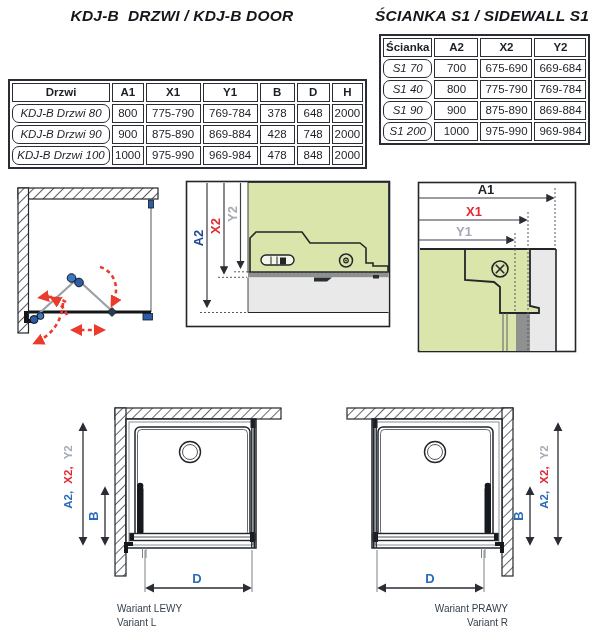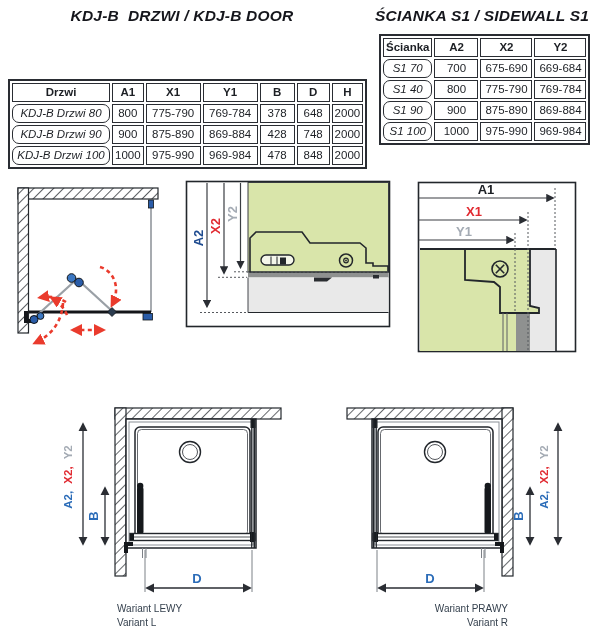--- a/index.html
+++ b/index.html
@@ -108,21 +108,21 @@
       <td>775-790</td>
       <td>769-784</td>
     </tr>
     <tr>
       <td class="rowlabel">S1 90</td>
       <td>900</td>
       <td>875-890</td>
       <td>869-884</td>
     </tr>
     <tr>
-      <td class="rowlabel">S1 100</td>
+      <td class="rowlabel">S1 200</td>
       <td>1000</td>
       <td>975-990</td>
       <td>969-984</td>
     </tr>
   </tbody>
     </table>
 
   <svg style="left:0;top:172px;" width="180" height="190" viewBox="0 0 180 190">
     <defs>
       <pattern id="p-hatch" width="7" height="7" patternUnits="userSpaceOnUse" patternTransform="rotate(45)">

